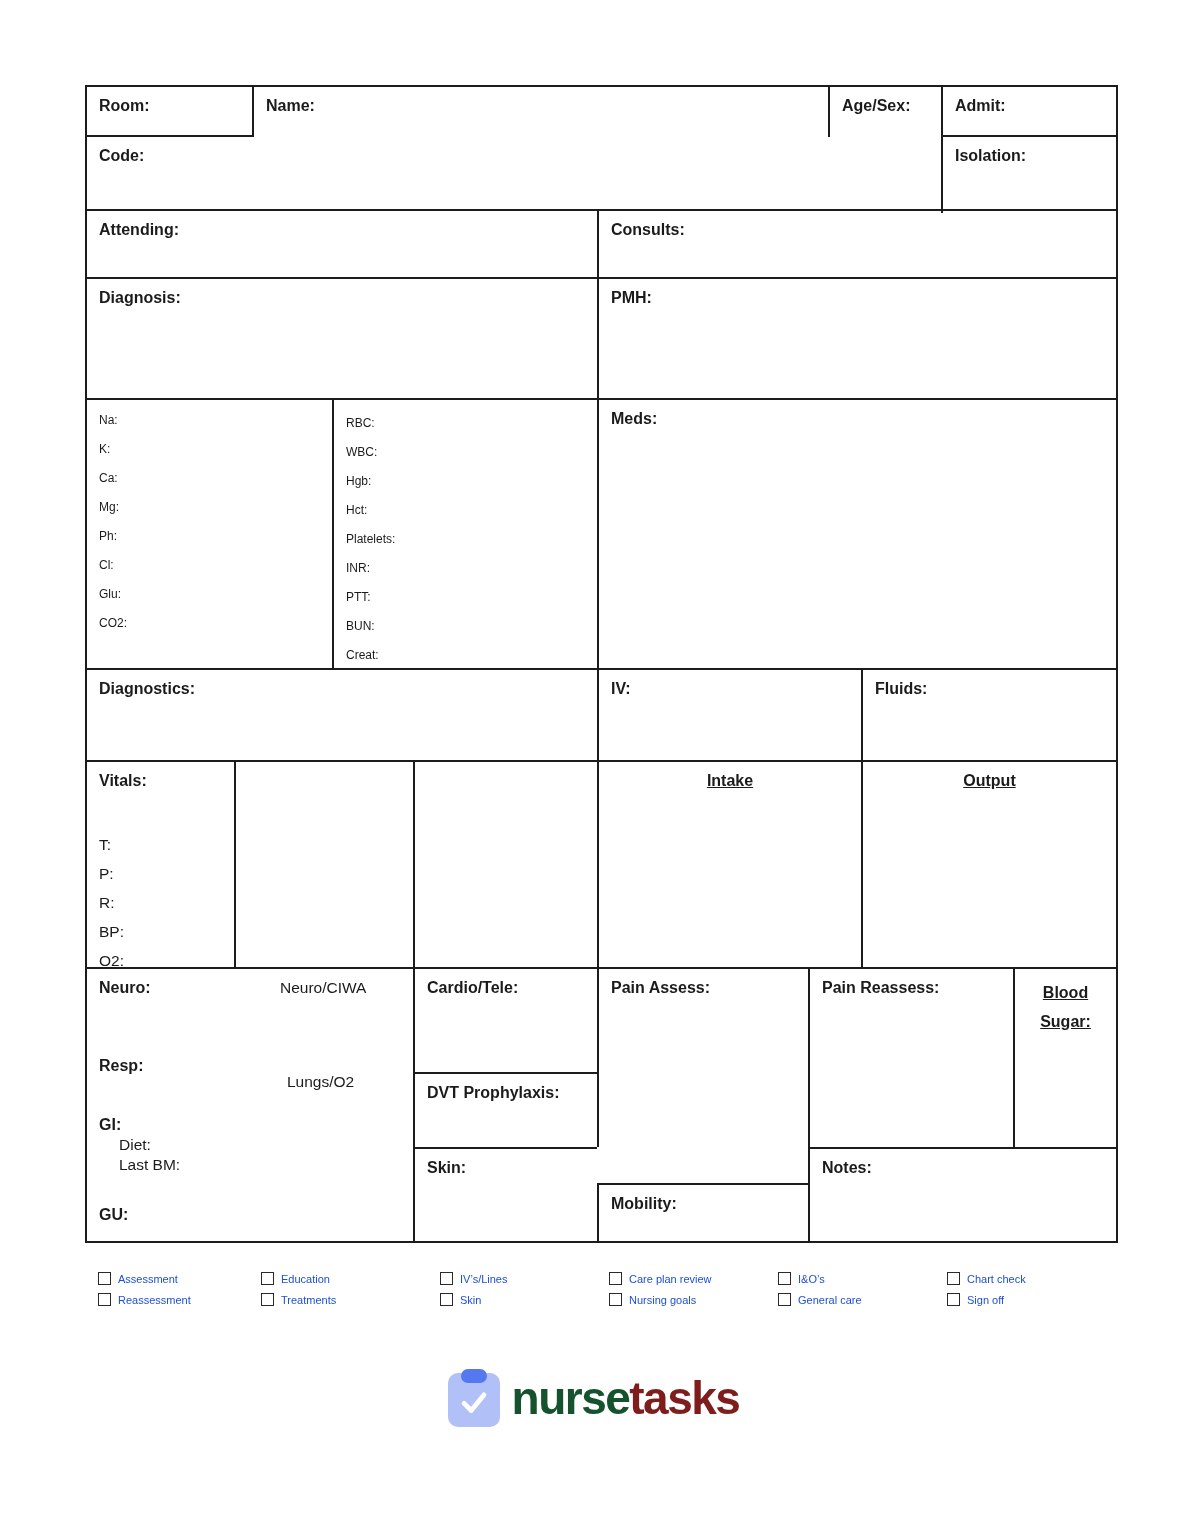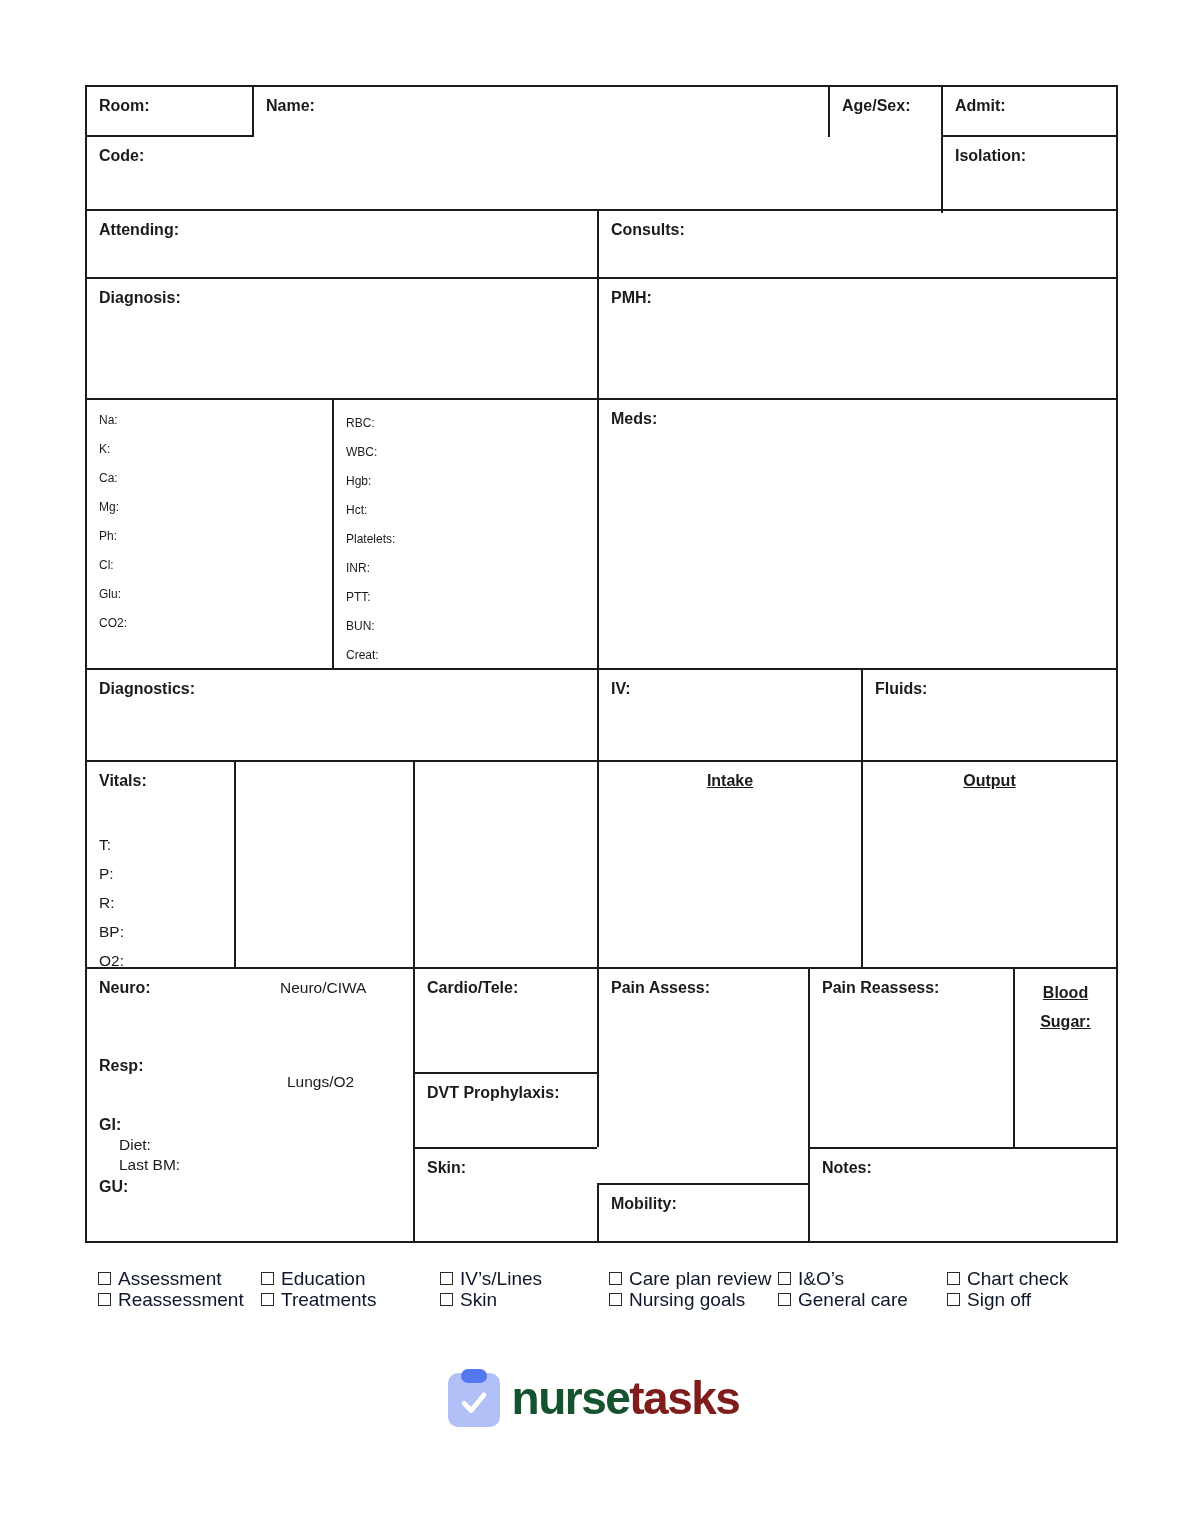--- a/index.html
+++ b/index.html
@@ -25,21 +25,21 @@
   .vit-list div{line-height:29px;font-weight:normal;font-size:15.5px;}
   .abs{position:absolute;}
   .reg{font-weight:normal;font-size:15.5px;}
   
   .ckgroup{position:absolute;top:1268px;}
   .ckrow{display:flex;align-items:center;height:21px;}
   .ckbox{
     width:13px;height:13px;border:1.5px solid #2a2a2a;box-sizing:border-box;
     margin-right:7px;background:#fff;flex:0 0 auto;
   }
-  .cklabel{font-size:19px;color:#0f172a;white-space:nowrap;}
+  .cklabel{font-size:11px;color:#1d4ed8;white-space:nowrap;}
   
   #logo{
     position:absolute;left:0;top:1363px;width:1187px;height:70px;
     display:flex;align-items:center;justify-content:center;gap:12px;
   }
   #logo-icon{position:relative;width:52px;height:58px;flex:0 0 auto;}
   #logo-icon .board{
     position:absolute;left:0;top:4px;width:52px;height:54px;border-radius:10px;
   }
   #logo-icon .clip{
@@ -112,21 +112,21 @@
     <div class="cell center-head" style="left:774px;top:673px;right:0;height:207px;"><span>Output</span></div>
 
     <div class="cell el" style="left:0;top:880px;width:328px;bottom:0;">
       <span class="abs" style="left:12px;top:9px;">Neuro:</span>
       <span class="abs reg" style="left:193px;top:10px;">Neuro/CIWA</span>
       <span class="abs" style="left:12px;top:87px;">Resp:</span>
       <span class="abs reg" style="left:200px;top:88px;margin-top:16px;">Lungs/O2</span>
       <span class="abs" style="left:12px;top:146px;">GI:</span>
       <span class="abs reg" style="left:32px;top:167px;">Diet:</span>
       <span class="abs reg" style="left:32px;top:187px;">Last BM:</span>
-      <span class="abs" style="left:12px;top:208px;text-align:right;">GU:</span>
+      <span class="abs" style="left:12px;top:236px;text-align:right;">GU:</span>
     </div>
     <div class="cell" style="left:326px;top:880px;width:184px;height:105px;"><span>Cardio/Tele:</span></div>
     <div class="cell" style="left:326px;top:985px;width:184px;height:75px;"><span>DVT Prophylaxis:</span></div>
     <div class="cell" style="left:326px;top:1060px;width:184px;bottom:0;"><span>Skin:</span></div>
     <div class="cell" style="left:510px;top:880px;width:211px;height:180px;"><span>Pain Assess:</span></div>
     <div class="cell" style="left:510px;top:1096px;width:211px;bottom:0;"><span>Mobility:</span></div>
     <div class="cell" style="left:721px;top:880px;width:205px;height:180px;"><span>Pain Reassess:</span></div>
     <div class="cell" style="left:926px;top:880px;right:0;height:180px;text-align:center;line-height:29px;text-decoration:underline;">
       <div>Blood</div>
       <div>Sugar:</div>

